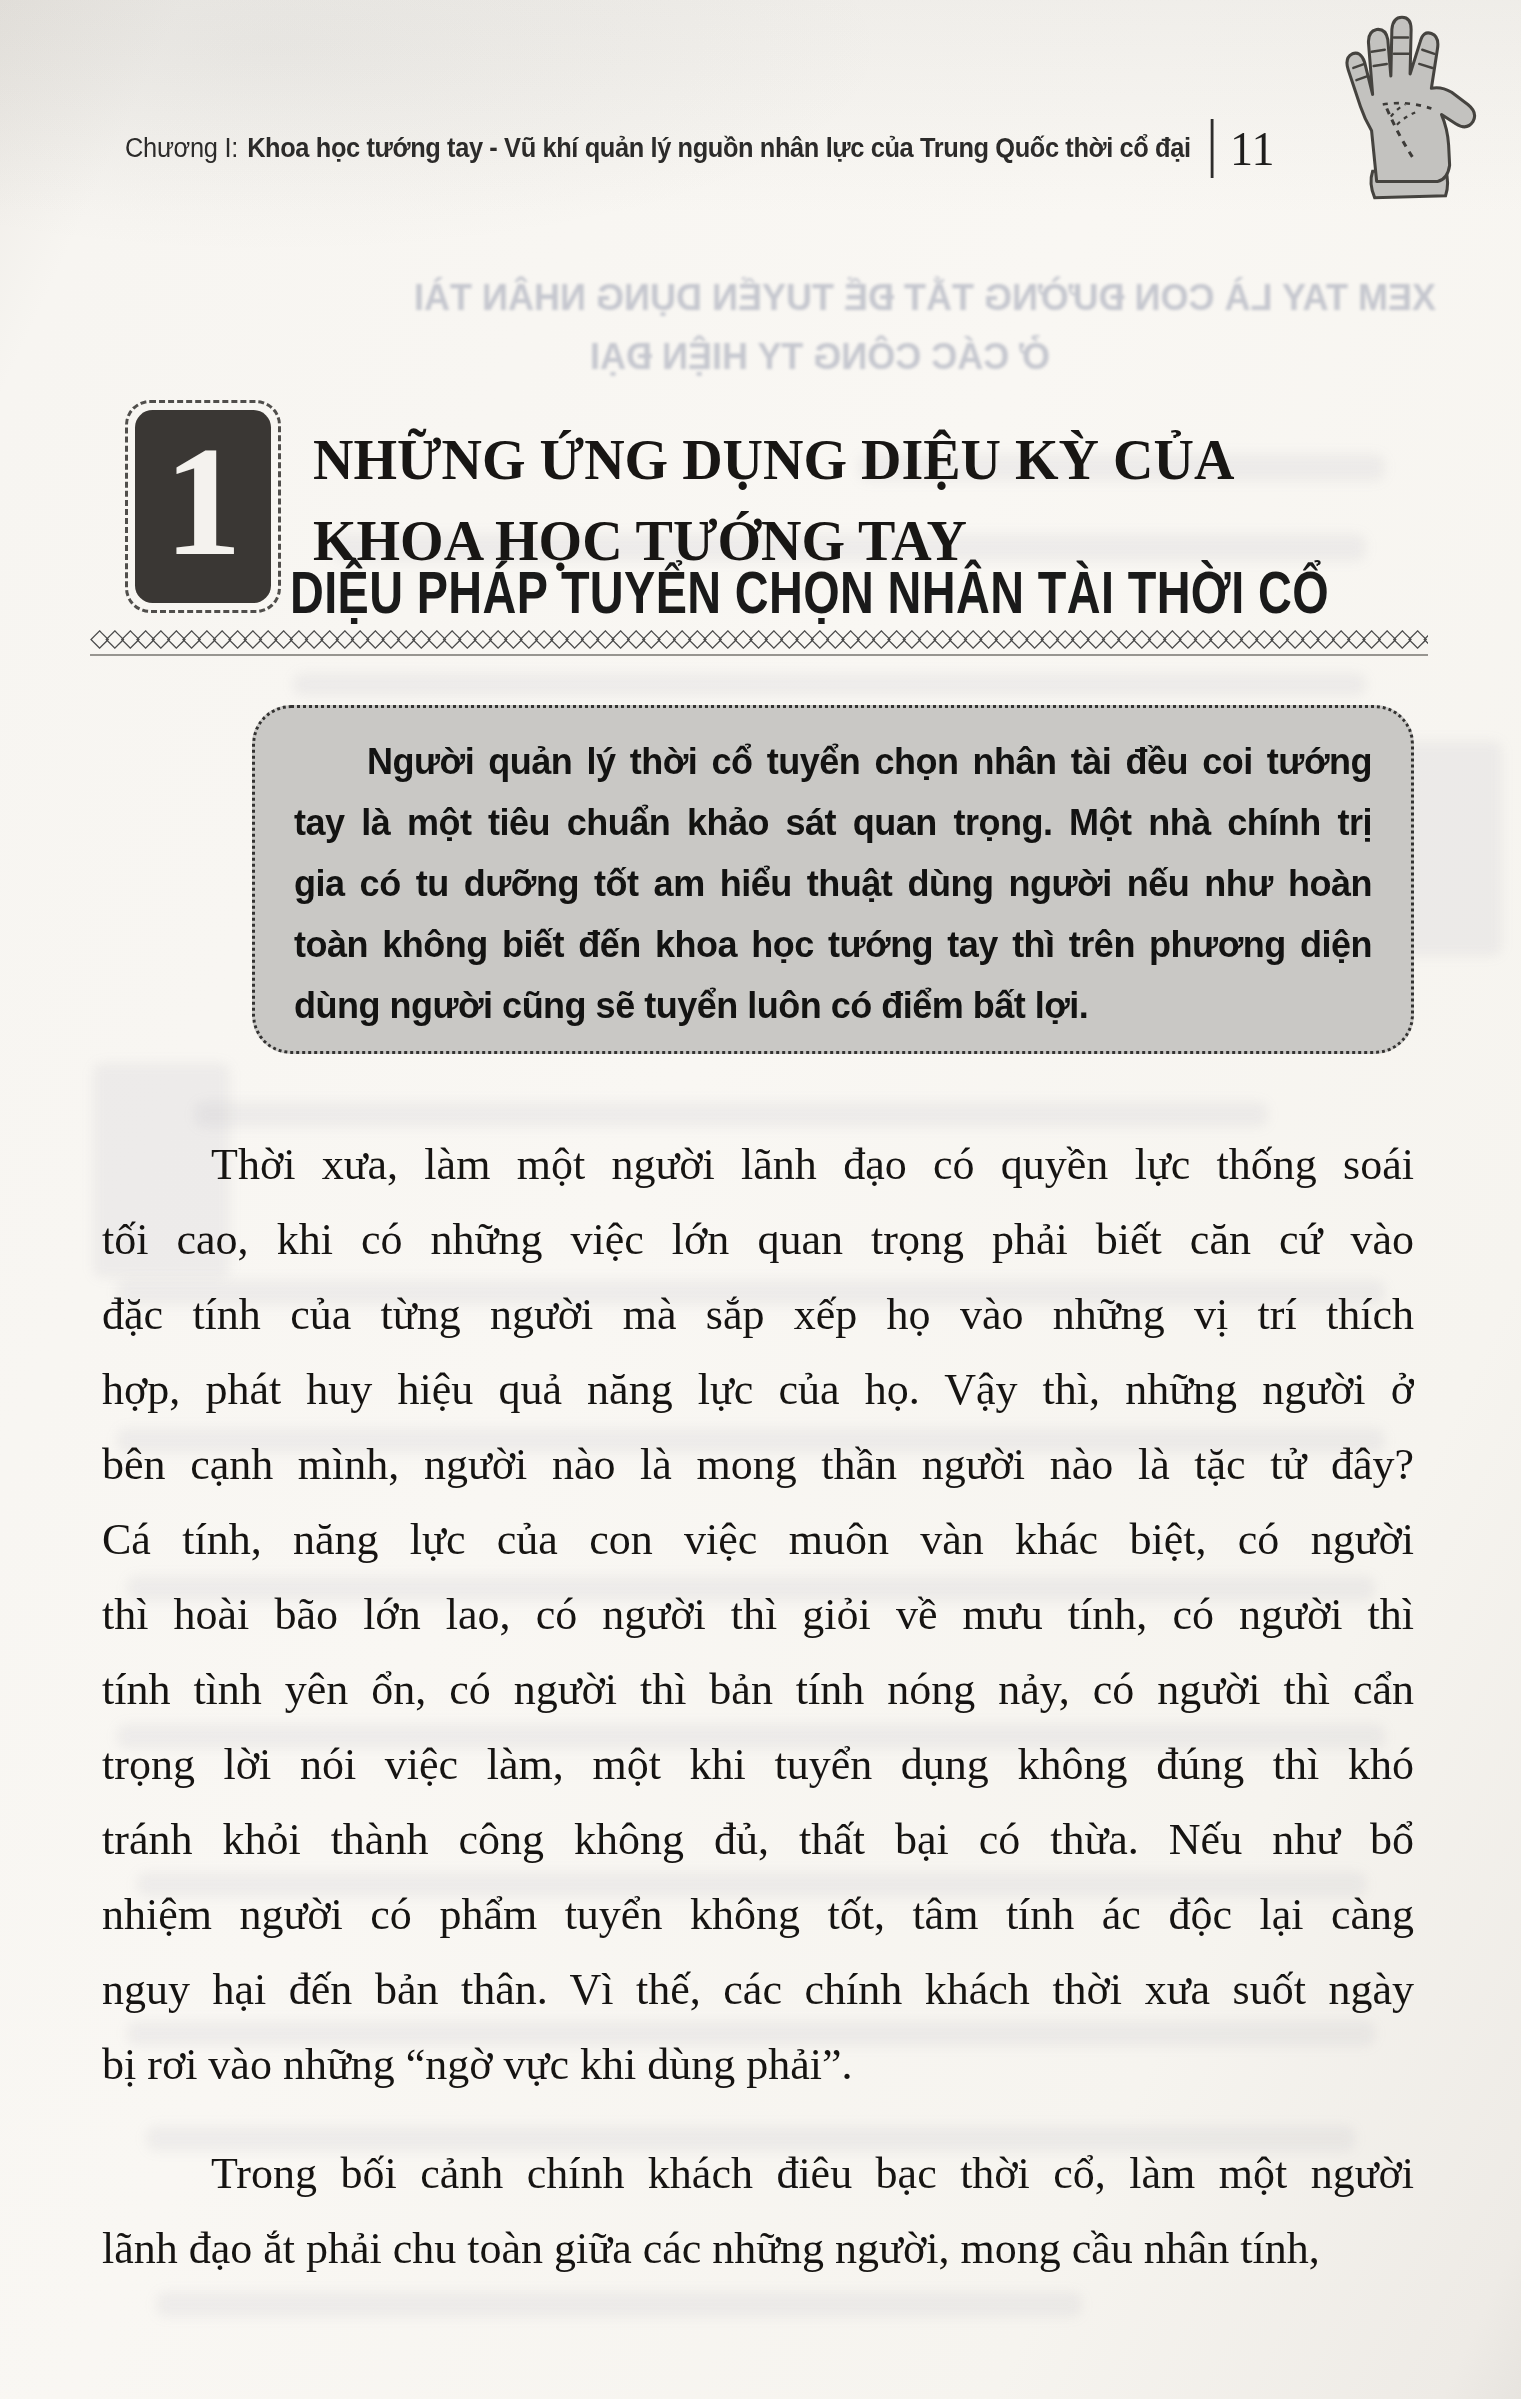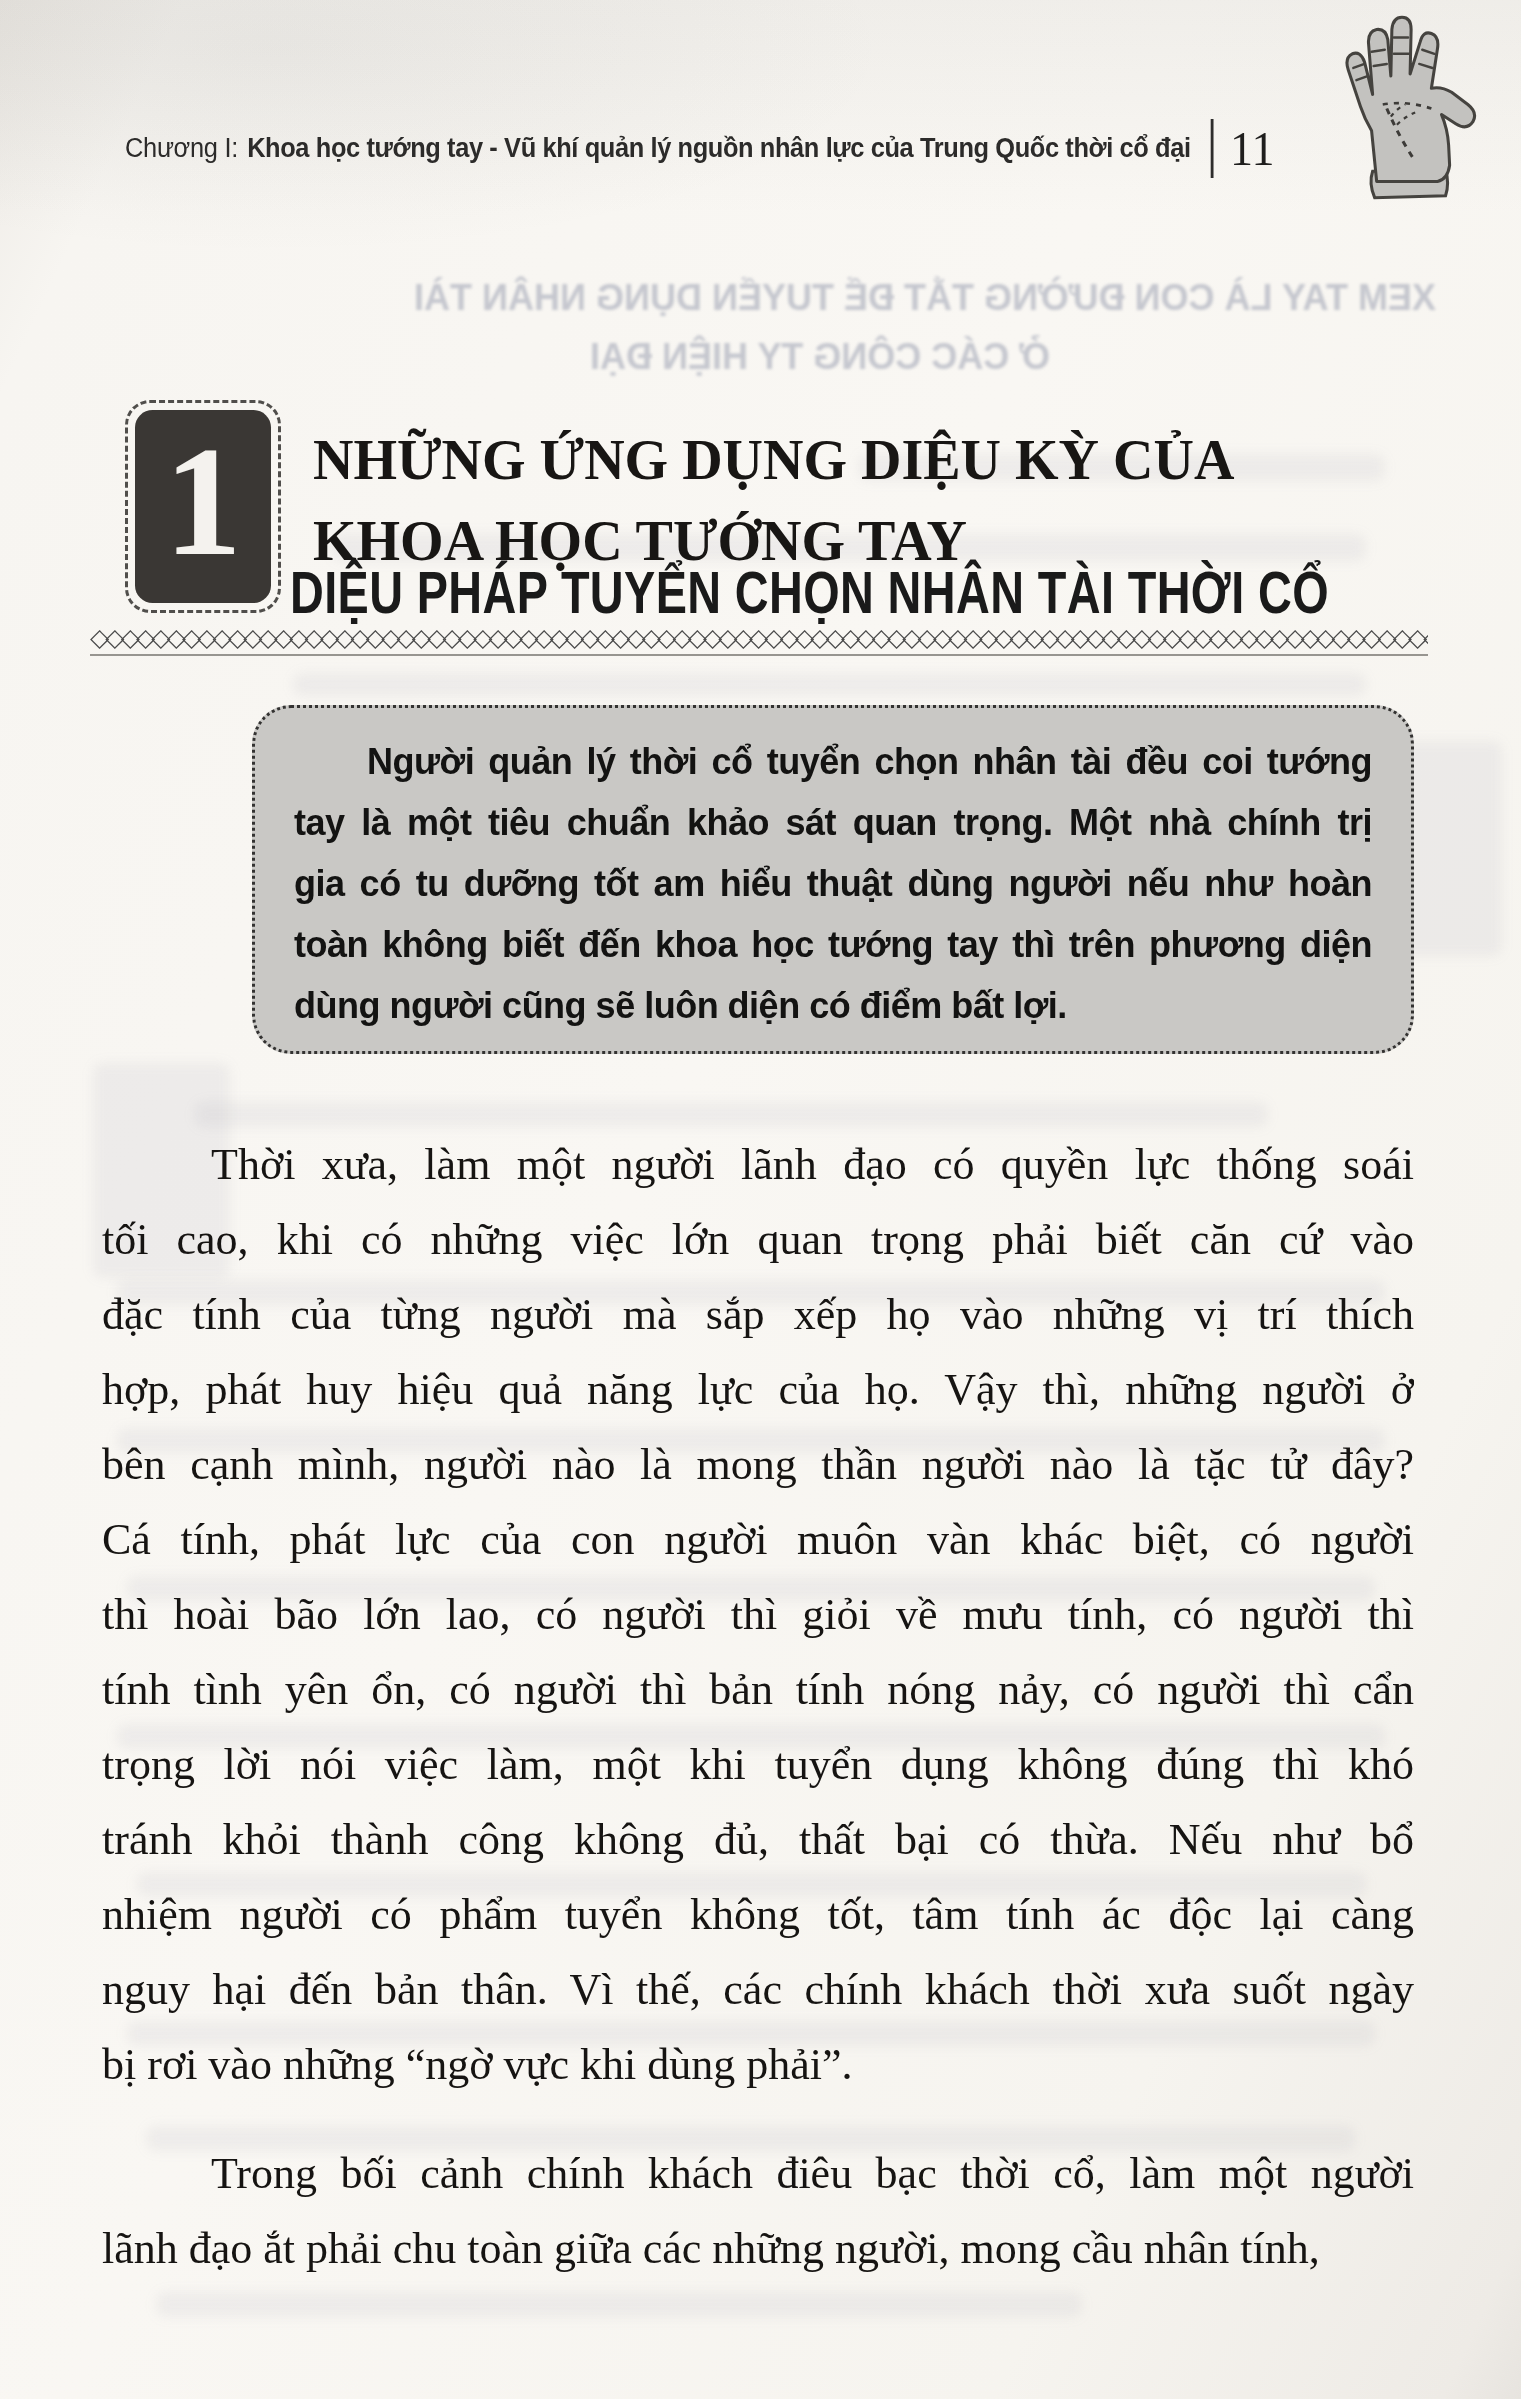--- a/index.html
+++ b/index.html
@@ -152,31 +152,31 @@
   <div class="subtitle">DIỆU PHÁP TUYỂN CHỌN NHÂN TÀI THỜI CỔ</div>
 
   <div class="divider">◇◇◇◇◇◇◇◇◇◇◇◇◇◇◇◇◇◇◇◇◇◇◇◇◇◇◇◇◇◇◇◇◇◇◇◇◇◇◇◇◇◇◇◇◇◇◇◇◇◇◇◇◇◇◇◇◇◇◇◇◇◇◇◇◇◇◇◇◇◇◇◇◇◇◇◇◇◇◇◇◇◇◇◇◇◇◇◇◇◇</div>
 
   <div class="quote-box">
     <div class="qlines">
         <div class="first">Người quản lý thời cổ tuyển chọn nhân tài đều coi tướng</div>
         <div>tay là một tiêu chuẩn khảo sát quan trọng. Một nhà chính trị</div>
         <div>gia có tu dưỡng tốt am hiểu thuật dùng người nếu như hoàn</div>
         <div>toàn không biết đến khoa học tướng tay thì trên phương diện</div>
-        <div class="last">dùng người cũng sẽ luôn diện có điểm bất lợi.</div>
+        <div class="last">dùng người cũng sẽ tuyển luôn có điểm bất lợi.</div>
       </div>
   </div>
 
   <div class="par par1">
       <div class="first">Thời xưa, làm một người lãnh đạo có quyền lực thống soái</div>
       <div>tối cao, khi có những việc lớn quan trọng phải biết căn cứ vào</div>
       <div>đặc tính của từng người mà sắp xếp họ vào những vị trí thích</div>
       <div>hợp, phát huy hiệu quả năng lực của họ. Vậy thì, những người ở</div>
       <div>bên cạnh mình, người nào là mong thần người nào là tặc tử đây?</div>
-      <div>Cá tính, phát lực của con người muôn vàn khác biệt, có người</div>
+      <div>Cá tính, năng lực của con việc muôn vàn khác biệt, có người</div>
       <div>thì hoài bão lớn lao, có người thì giỏi về mưu tính, có người thì</div>
       <div>tính tình yên ổn, có người thì bản tính nóng nảy, có người thì cẩn</div>
       <div>trọng lời nói việc làm, một khi tuyển dụng không đúng thì khó</div>
       <div>tránh khỏi thành công không đủ, thất bại có thừa. Nếu như bổ</div>
       <div>nhiệm người có phẩm tuyển không tốt, tâm tính ác độc lại càng</div>
       <div>nguy hại đến bản thân. Vì thế, các chính khách thời xưa suốt ngày</div>
       <div class="last">bị rơi vào những “ngờ vực khi dùng phải”.</div>
     </div>
   <div class="par par2">
       <div class="first">Trong bối cảnh chính khách điêu bạc thời cổ, làm một người</div>

